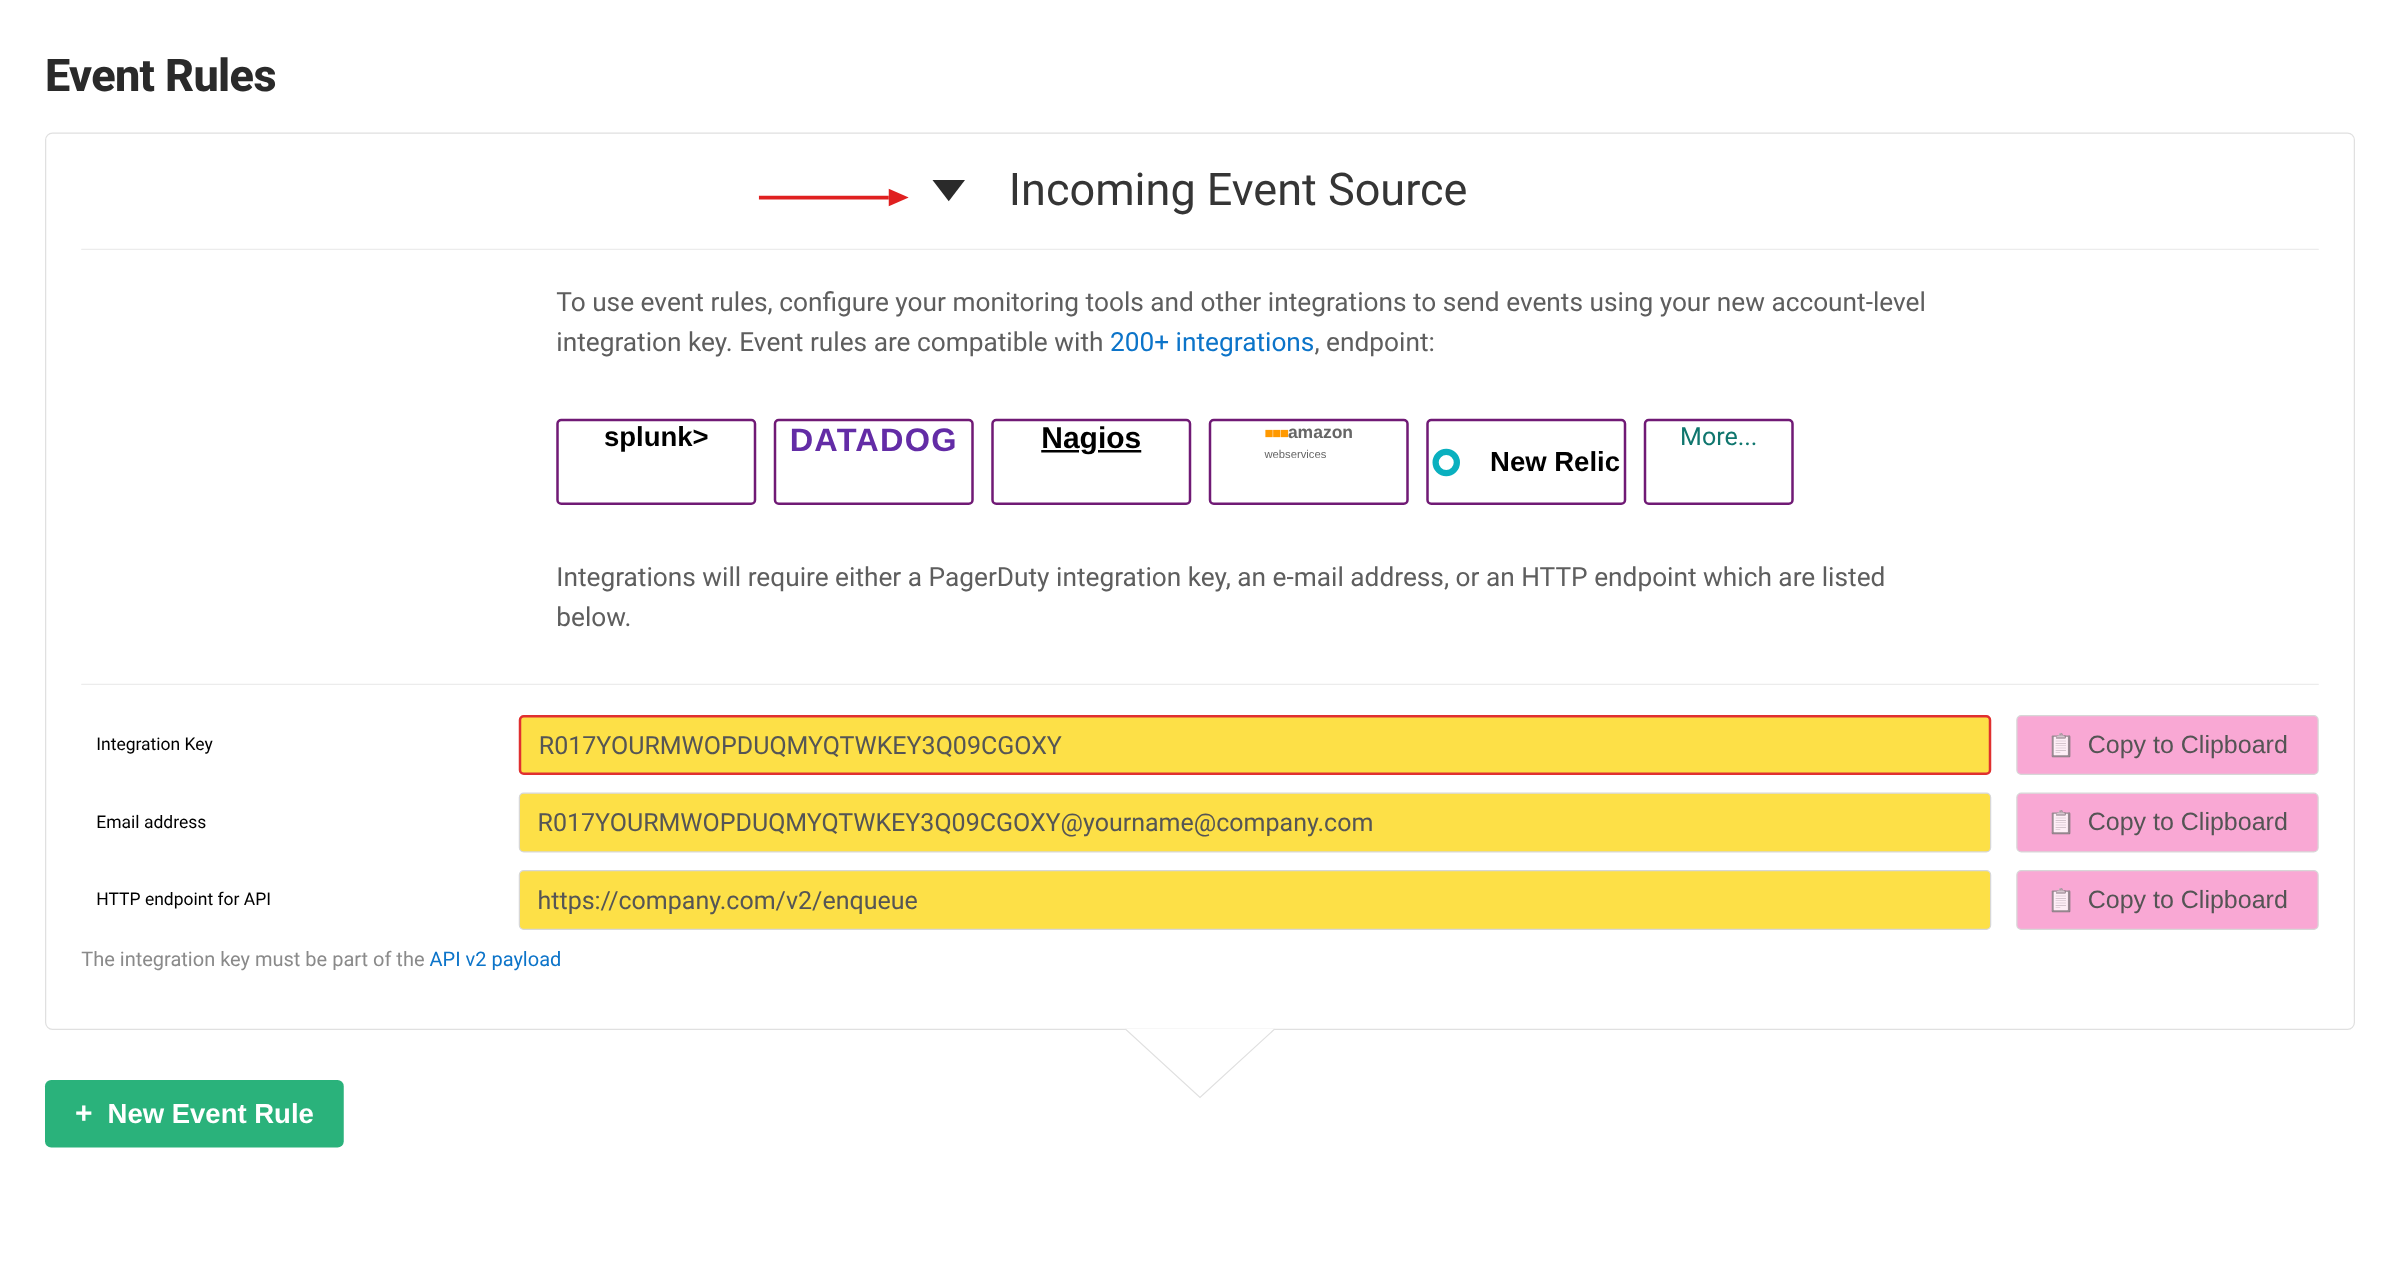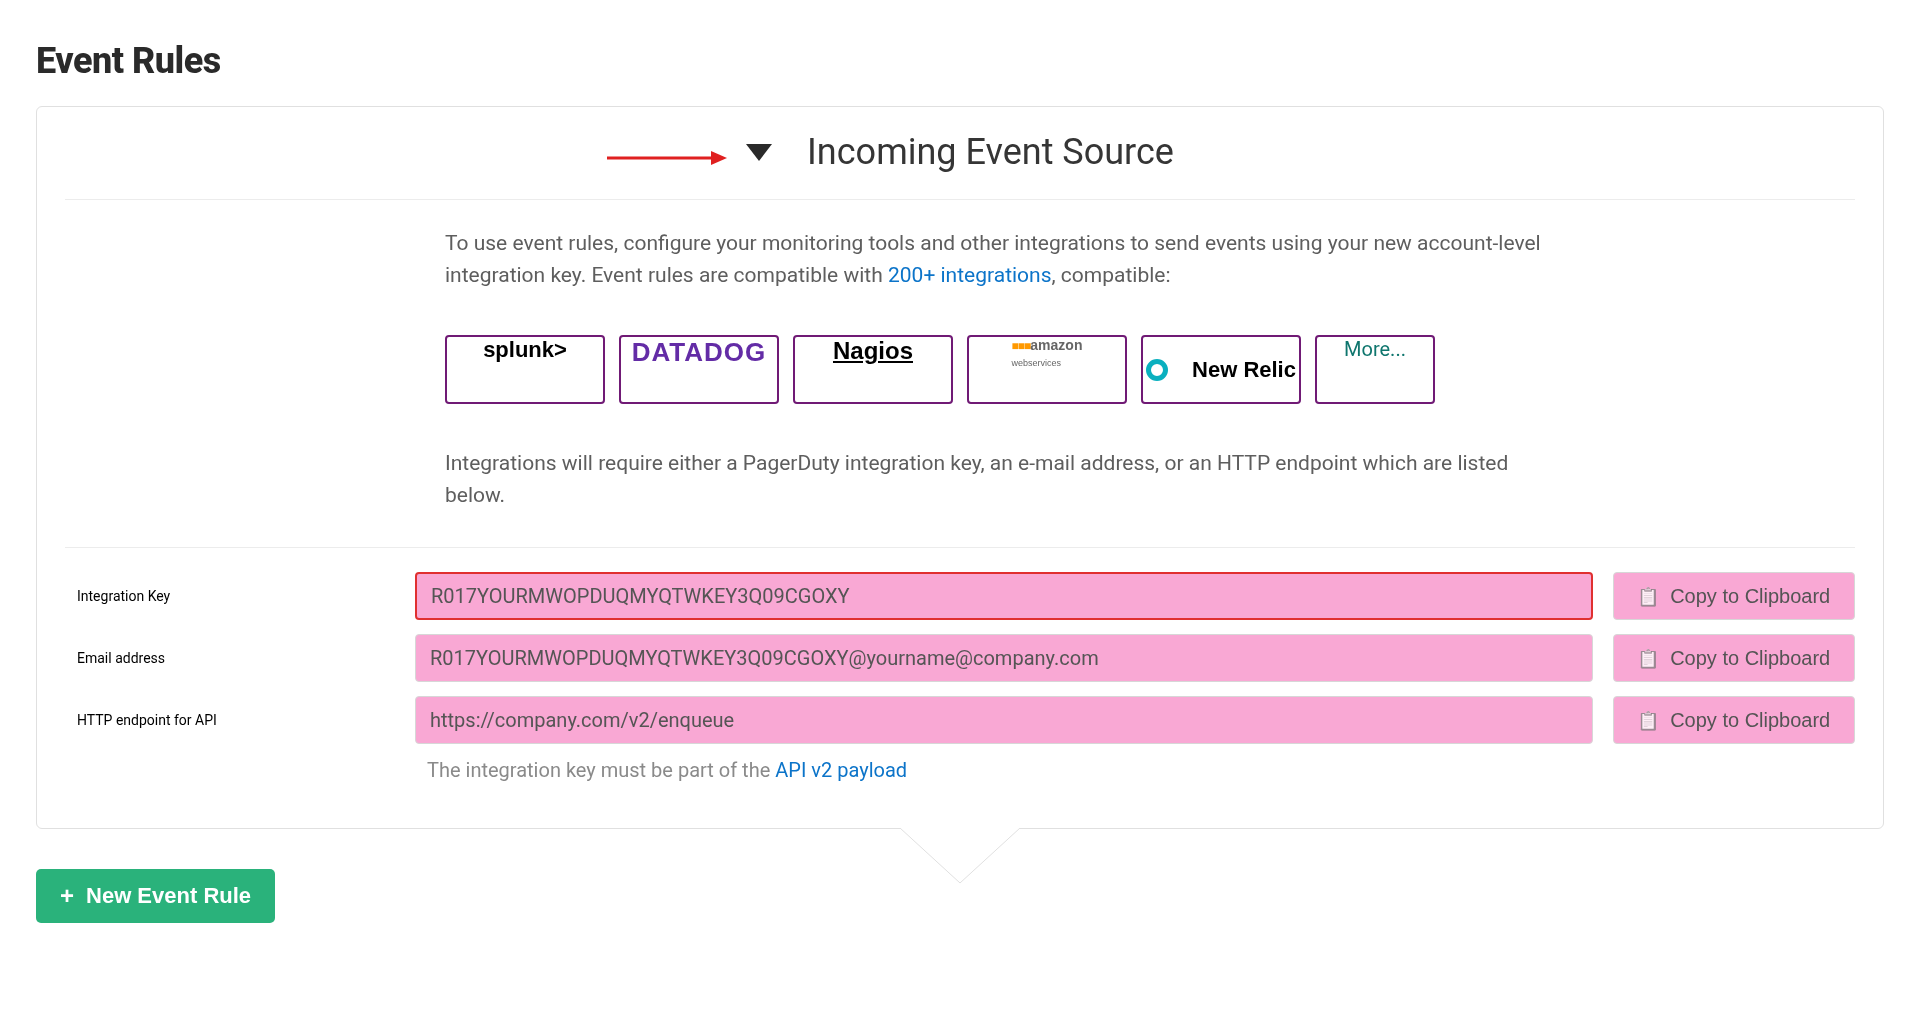--- a/index.html
+++ b/index.html
@@ -159,21 +159,21 @@
     padding-left: 12px;
   }
   .form-input-wrap {
     flex: 1;
   }
   .form-input {
     width: 100%;
     height: 48px;
     border: 1px solid #d7d7d7;
     border-radius: 4px;
-    background: #f9a8d4;
+    background: #fde047;
     color: #555;
     font-size: 20px;
     font-family: inherit;
     padding: 0 14px;
   }
   .form-input.highlight {
     border: 2px solid #e03030;
   }
   .copy-btn {
     width: 242px;
@@ -188,22 +188,21 @@
     justify-content: center;
     gap: 10px;
     cursor: pointer;
   }
   .clip-icon::before {
     content: "📋";
     filter: grayscale(1) opacity(0.8);
     font-size: 18px;
   }
   .hint {
-    margin-left: 362px;
-    font-size: 20px;
+    font-size: 16px;
     color: #8a8a8a;
     padding-bottom: 36px;
   }
   .card-notch {
     position: relative;
     height: 0;
   }
   .card-notch svg {
     position: absolute;
     left: 50%;
@@ -247,21 +246,21 @@
         </svg>
       </div>
       <span class="triangle-down"></span>
       <span class="section-title">Incoming Event Source</span>
     </div>
 
     <hr class="sep">
 
     <div class="intro">
       <p>
-        <span>To use event rules, configure your monitoring tools and other integrations to send events using your new account-level integration key. Event rules are compatible with </span><a href="#" class="link">200+ integrations</a><span>, compatible:</span>
+        <span>To use event rules, configure your monitoring tools and other integrations to send events using your new account-level integration key. Event rules are compatible with </span><a href="#" class="link">200+ integrations</a><span>, endpoint:</span>
       </p>
 
       <div class="tiles">
         <div class="tile">
             <span class="splunk">splunk&gt;</span>
           </div>
         <div class="tile">
             <span class="datadog">DATADOG</span>
           </div>
         <div class="tile">

